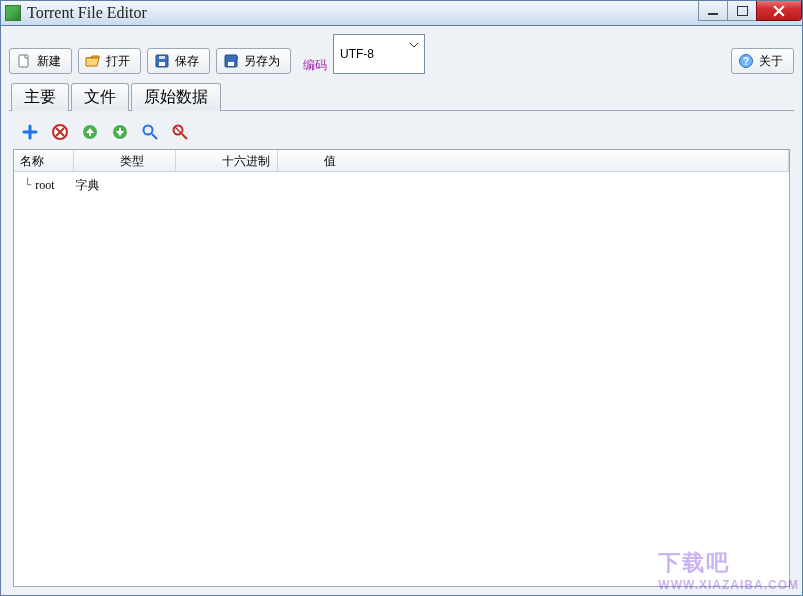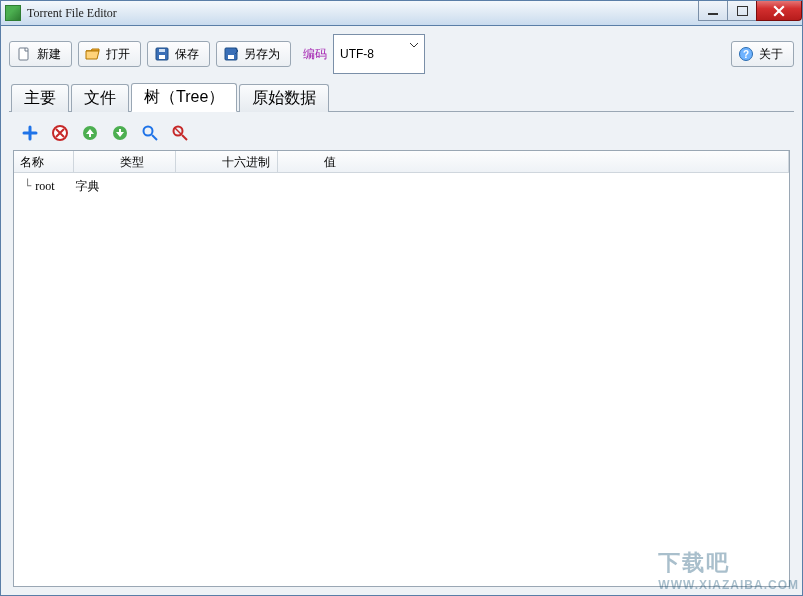--- a/index.html
+++ b/index.html
@@ -23,21 +23,21 @@
     position: relative;
   }
   .titlebar .app-icon {
     width: 16px; height: 16px;
     background: linear-gradient(135deg, #4caf50 40%, #2e7d32);
     border: 1px solid #2e7d32;
     margin-right: 6px;
   }
   .titlebar .title-text {
     font-family: "SimSun", serif;
-    font-size: 12px;
+    font-size: 16px;
     color: #222;
   }
   .win-btns {
     position: absolute; right: 0; top: 0;
     display: flex;
   }
   .win-btn {
     width: 30px; height: 20px;
     border: 1px solid #7a8fa8;
     border-top: none;
@@ -63,21 +63,21 @@
     border: 1px solid #5a7ea7;
     border-top: none;
     height: calc(596px - 26px);
     background: #eef2f6;
     padding: 8px 8px 4px 8px;
     display: flex;
     flex-direction: column;
   }
   .toolbar-row {
     display: flex;
-    align-items: center;
+    align-items: flex-end;
     gap: 6px;
     margin-bottom: 8px;
   }
   .btn {
     height: 26px;
     padding: 0 10px 0 6px;
     border: 1px solid #9aa7b4;
     border-radius: 3px;
     background: linear-gradient(#fdfdfe,#ebeff3);
     display: inline-flex;
@@ -191,21 +191,21 @@
   .tree-line {
     color: #777;
     font-family: monospace;
   }
 
   .watermark {
     position: absolute;
     right: 4px; bottom: 4px;
     font-size: 22px;
     font-weight: 700;
-    color: #0c4a6e;
+    color: #6d28d9;
     opacity: 0.35;
     letter-spacing: 2px;
     pointer-events: none;
   }
   .watermark small { display:block; font-size:12px; letter-spacing:1px; }
 </style>
 </head>
 <body>
 
 <div class="titlebar">
@@ -283,21 +283,20 @@
             <text x="8" y="12" text-anchor="middle" font-size="10" fill="#fff" font-weight="bold">?</text>
           </svg>
       </span>
       <span>关于</span>
     </button>
   </div>
 
   <div class="tabs">
     <div class="tab"><span>主要</span></div>
     <div class="tab"><span>文件</span></div>
-    <div class="tab active"><span>树（Tree）</span></div>
     <div class="tab"><span>原始数据</span></div>
   </div>
 
   <div class="tabpage">
 
     <div class="mini-toolbar">
       <span class="micon">
         <svg viewBox="0 0 18 18">
             <path d="M9 3v12M3 9h12" stroke="#1e73e8" stroke-width="3" stroke-linecap="round"></path>
           </svg>

